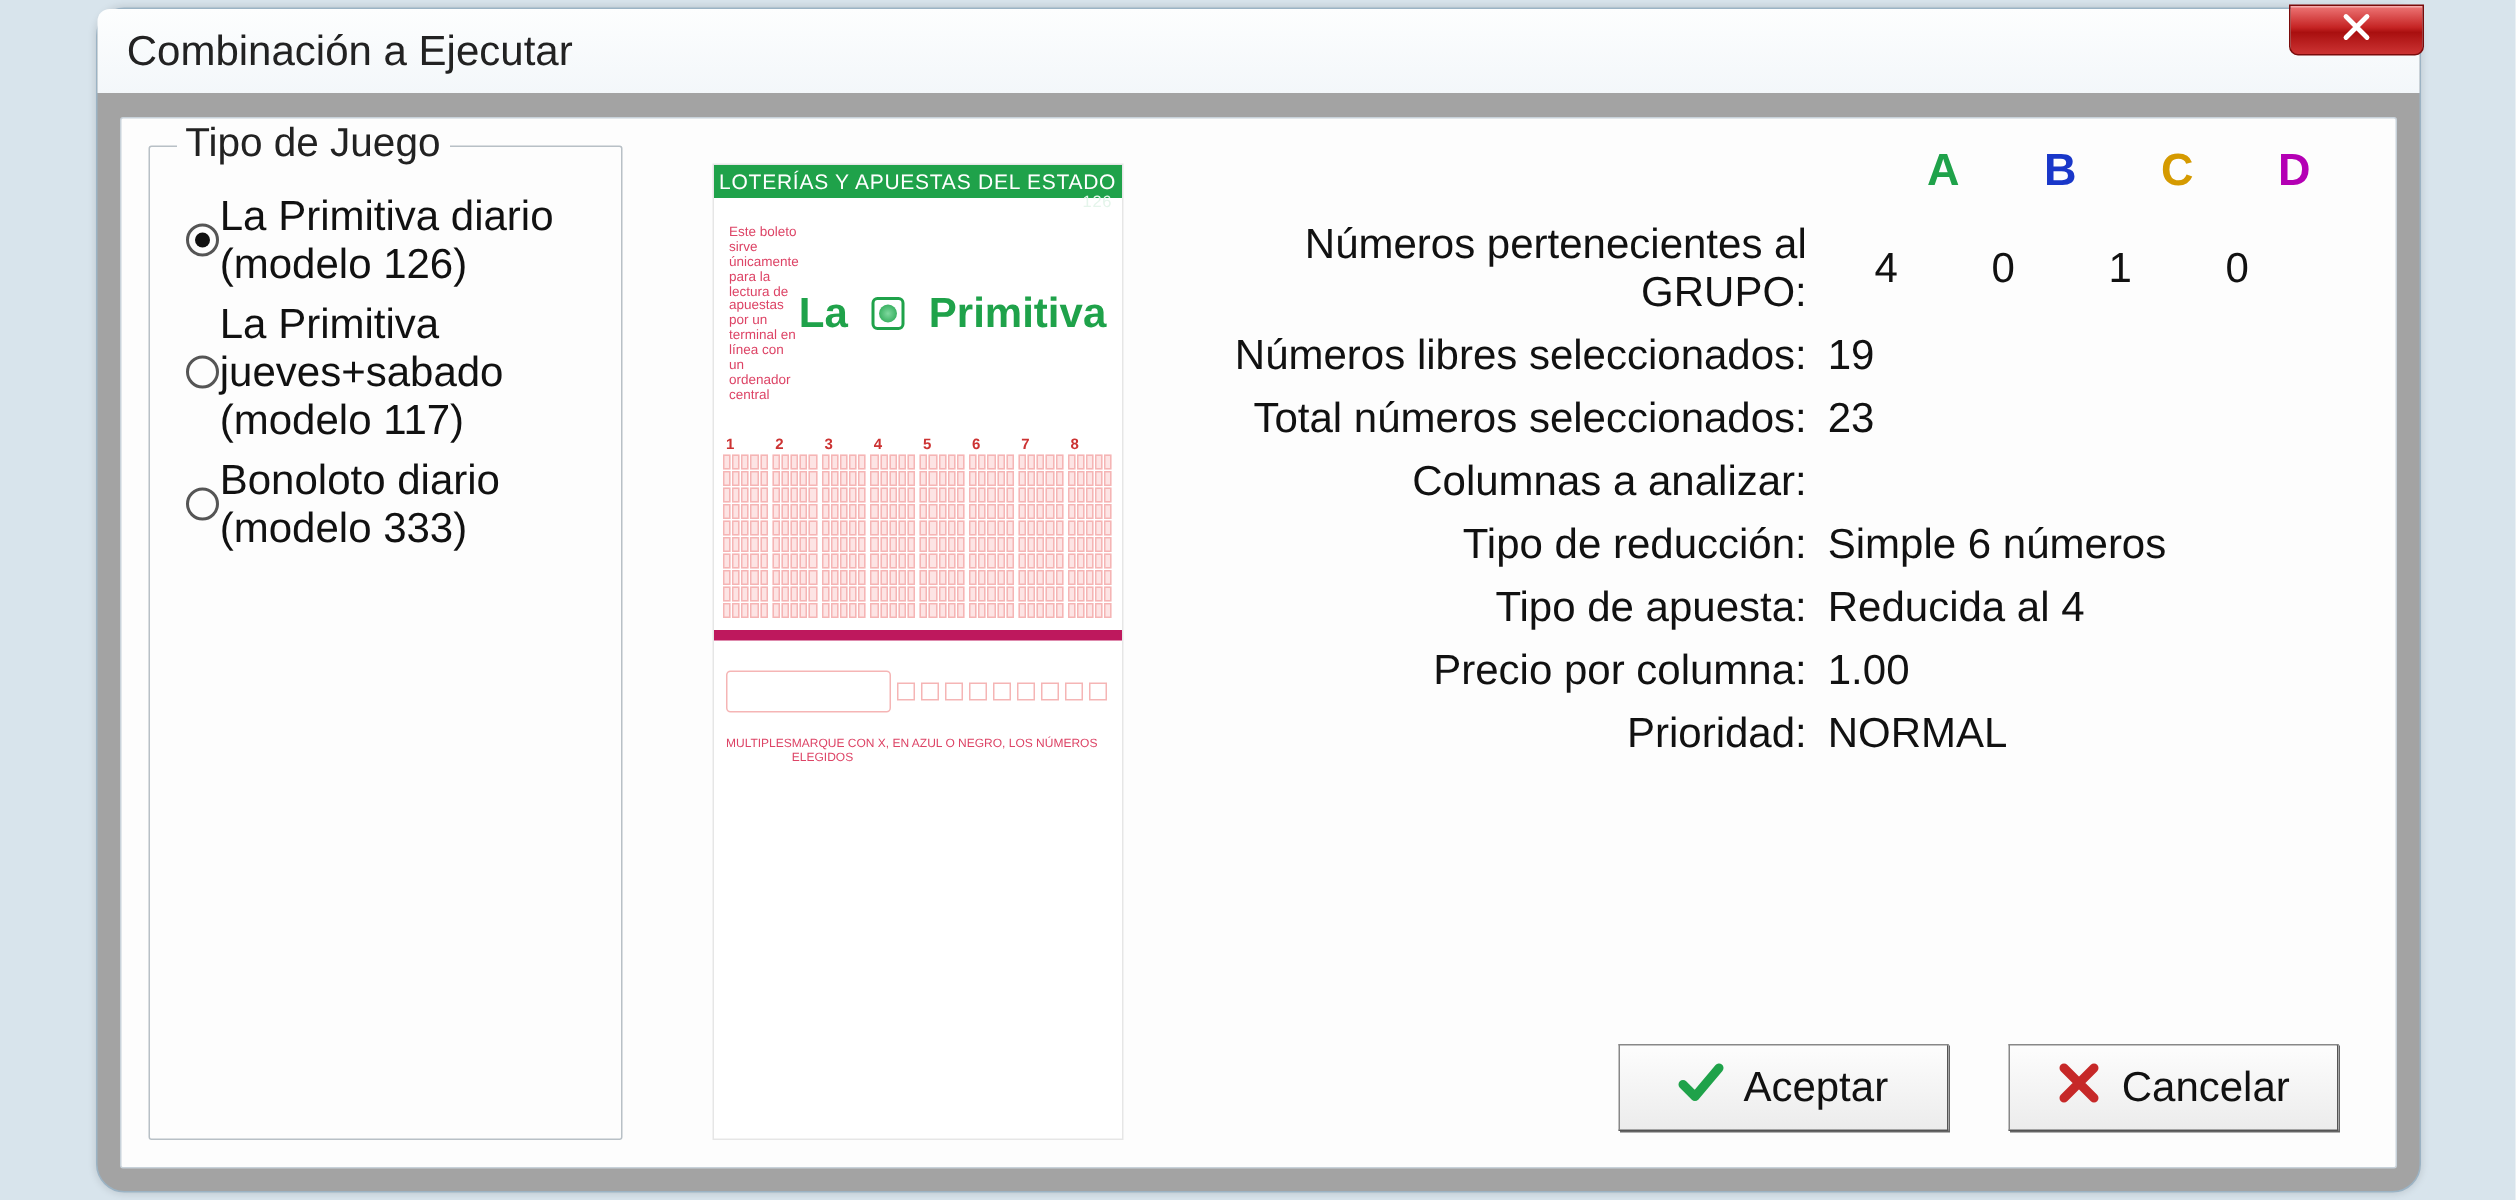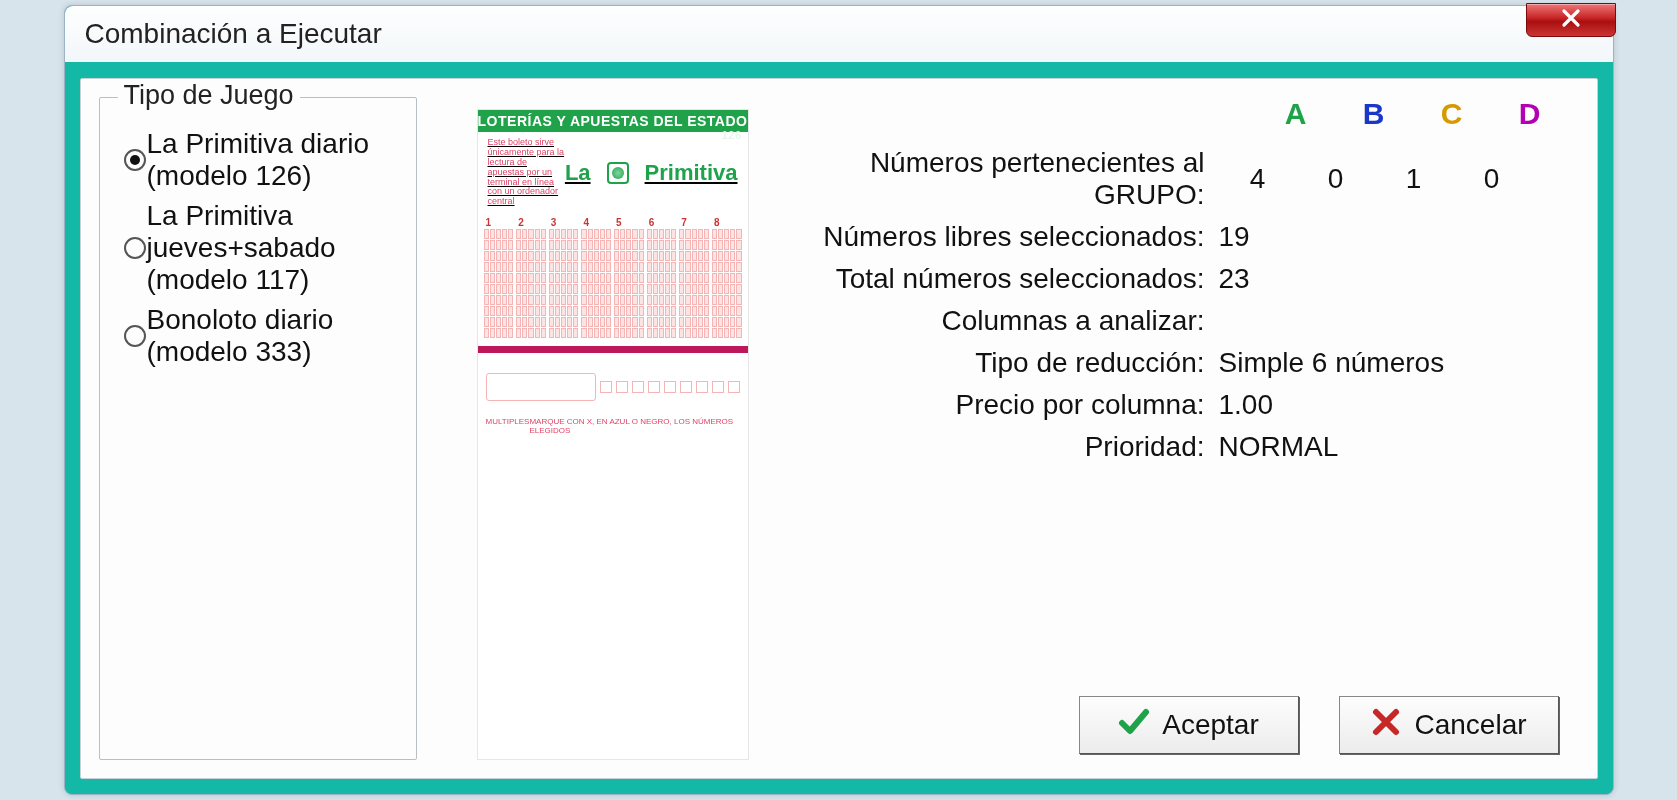--- a/index.html
+++ b/index.html
@@ -9,23 +9,23 @@
     font-family: Tahoma, Verdana, Arial, sans-serif;
     background: #d8e4ec;
     width: 1677px;
     height: 800px;
     overflow: hidden;
   }
   .window {
     width: 1550px;
     height: 790px;
     margin: 5px auto;
-    background: #14b8a6;
+    background: #a3a3a3;
     border: 1px solid #9bb3c4;
-    border-radius: 8px;
+    border-radius: 19px;
     position: relative;
     box-shadow: 0 0 6px rgba(0,0,0,0.15);
   }
   .titlebar {
     height: 56px;
     padding: 0 20px;
     display: flex;
     align-items: center;
     justify-content: space-between;
     background: linear-gradient(#fdfefe,#f3f7fa);
@@ -114,48 +114,47 @@
     margin-top: 12px;
     margin-left: 60px;
     width: 500px;
     background: #fff;
     border: 1px solid #e6e6e6;
   }
   .ticket-head {
     background: #1fa24a;
     color: #fff;
     font-size: 14px;
-    font-weight: bold;
+    font-weight: normal;
     text-align: center;
     padding: 3px 0;
     letter-spacing: 0.5px;
     position: relative;
   }
   .ticket-model {
     position: absolute;
     right: 6px;
     top: 19px;
     font-size: 11px;
     color: #e5f5eb;
   }
   .ticket-sub {
     display: flex;
     justify-content: flex-end;
     align-items: center;
-    padding: 6px 10px;
-    text-decoration: underline;
+    padding: 18px 10px;
   }
   .ticket-note {
     font-size: 9px;
     color: #d46;
     line-height: 1.1;
     max-width: 200px;
   }
   .ticket-brand {
-    font-size: 22px;
+    font-size: 28px;
     font-weight: bold;
     color: #1fa24a;
     display: flex;
     align-items: center;
     gap: 16px;
   }
   .ticket-brand-box {
     width: 22px;
     height: 22px;
     border: 2px solid #1fa24a;
@@ -835,20 +834,24 @@
           <div class="stat-val">23</div>
         </div>
         <div class="stat-row">
           <div class="stat-label">Columnas a analizar:</div>
         </div>
         <div class="stat-row">
           <div class="stat-label">Tipo de reducción:</div>
           <div class="stat-val">Simple 6 números</div>
         </div>
         <div class="stat-row">
+          <div class="stat-label">Tipo de apuesta:</div>
+          <div class="stat-val">Reducida al 4</div>
+        </div>
+        <div class="stat-row">
           <div class="stat-label">Precio por columna:</div>
           <div class="stat-val">1.00</div>
         </div>
         <div class="stat-row">
           <div class="stat-label">Prioridad:</div>
           <div class="stat-val">NORMAL</div>
         </div>
       </div>
 
       <div class="btn-row">

